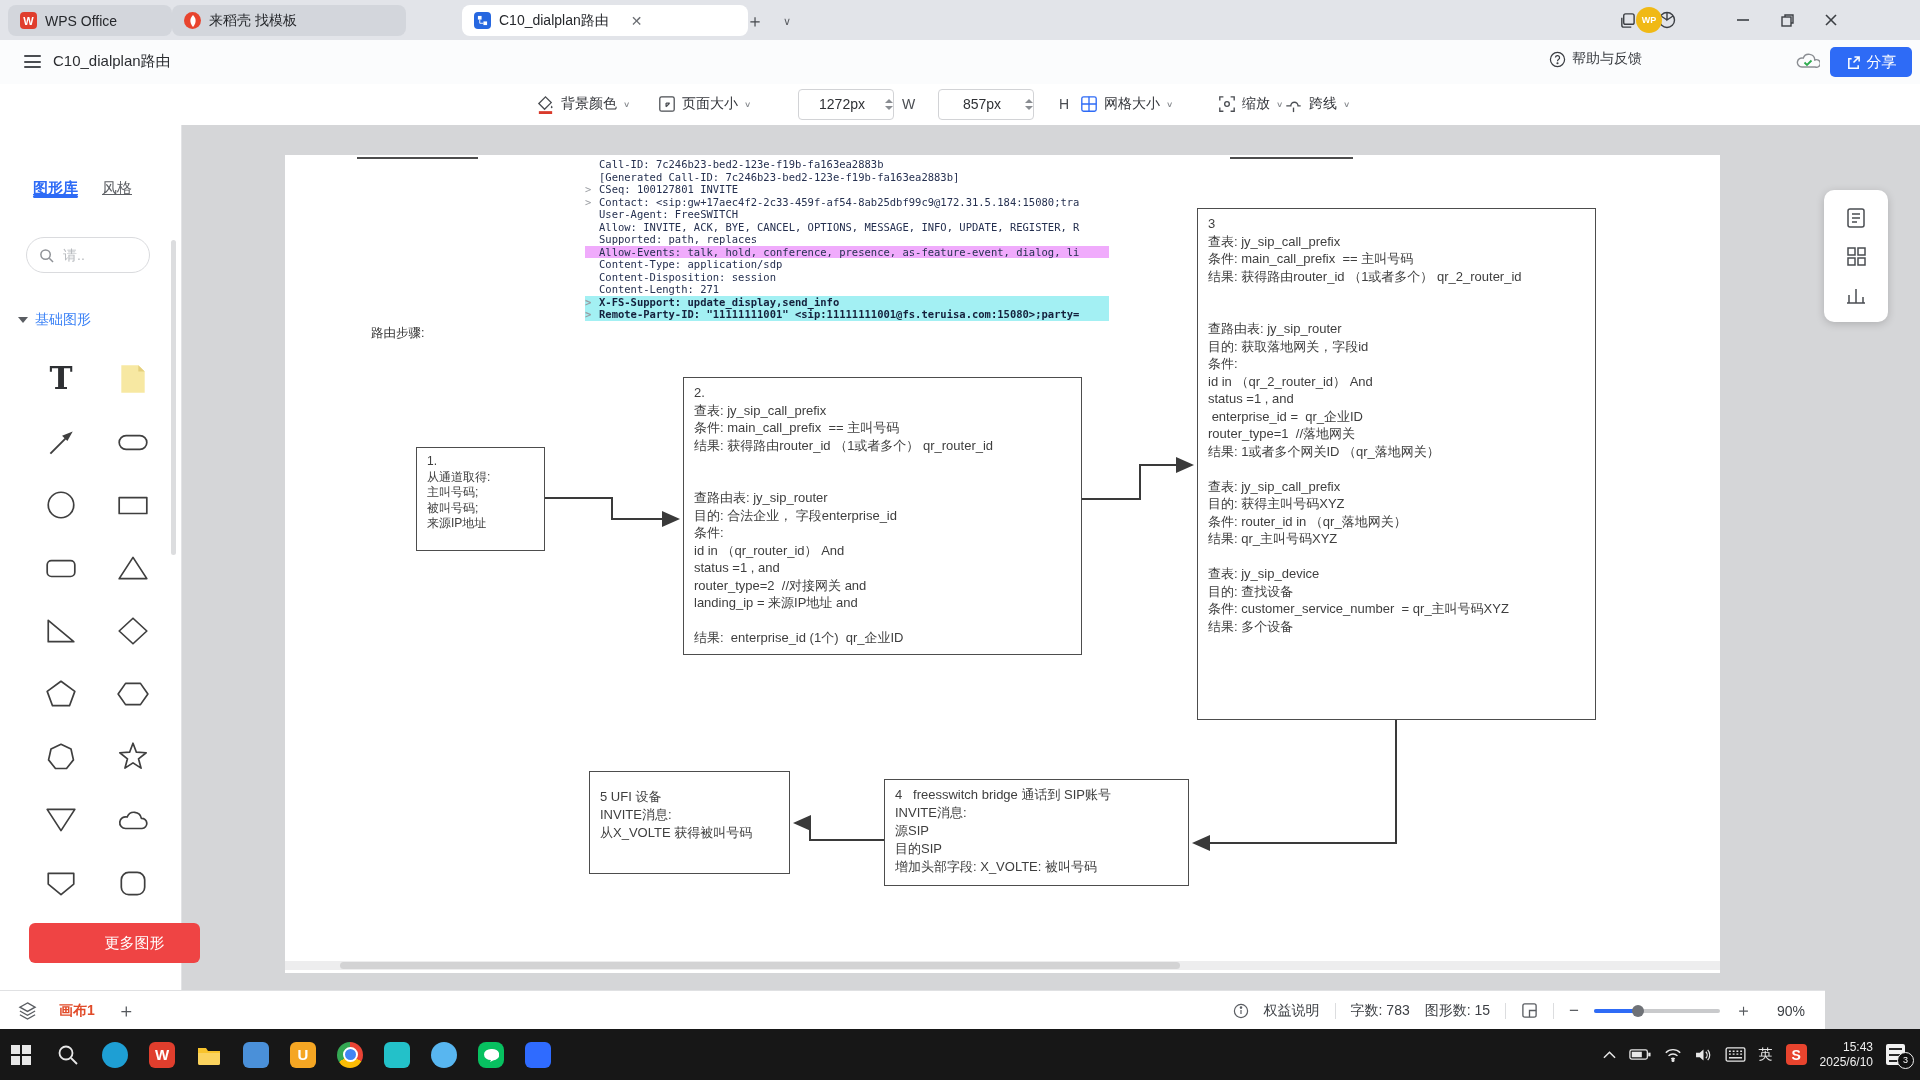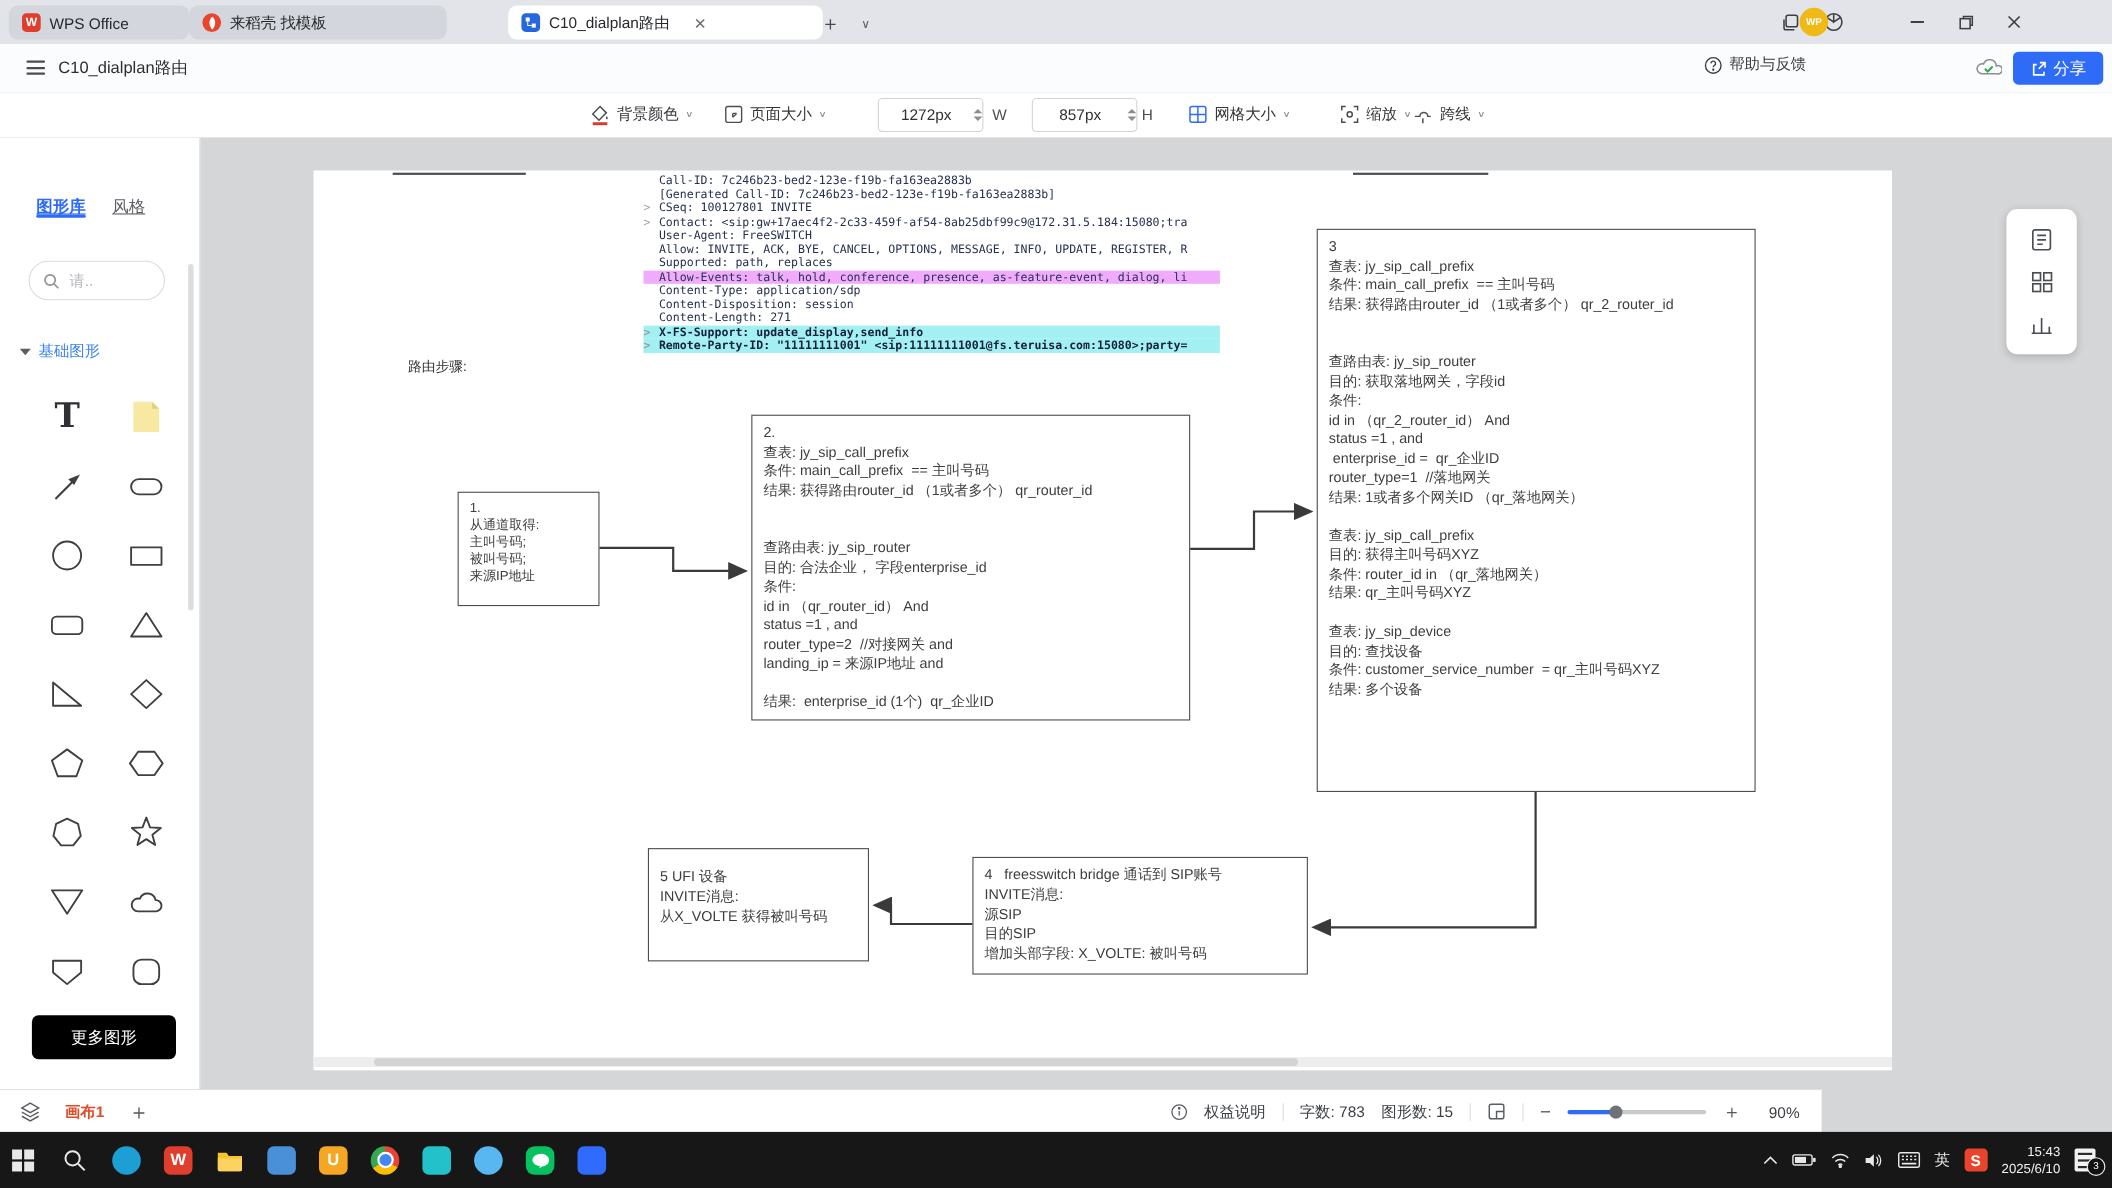--- a/index.html
+++ b/index.html
@@ -59,22 +59,22 @@
   .searchbox{position:absolute;left:26px;top:112px;width:124px;height:36px;border:1px solid #dadbde;border-radius:18px;
     display:flex;align-items:center;gap:7px;padding:0 12px;box-sizing:border-box;}
   .searchbox input{border:none;outline:none;width:60px;font-size:14px;color:#333;background:transparent;}
   .searchbox input::placeholder{color:#b7babe;}
   .section-head{position:absolute;left:18px;top:186px;display:flex;align-items:center;gap:7px;font-size:14px;color:#3b82f6;}
   .tri-down{width:0;height:0;border-left:5px solid transparent;border-right:5px solid transparent;border-top:6px solid #5a5d62;}
   .shape-grid{position:absolute;left:33px;top:222px;display:grid;grid-template-columns:56px 56px;column-gap:16px;}
   .shape-cell{height:63px;display:flex;align-items:center;justify-content:center;}
   .shape-T{font-family:"DejaVu Serif","Liberation Serif",serif;font-size:31px;font-weight:bold;color:#2e3033;line-height:1;}
   .side-scroll{position:absolute;right:5px;top:115px;width:5px;height:315px;background:#dcdddf;border-radius:3px;}
-  .more-btn{position:absolute;left:29px;top:798px;width:131px;height:40px;background:#000000;border-radius:6px;
-    color:#fff;font-size:15px;display:flex;align-items:center;justify-content:center;}
+  .more-btn{position:absolute;left:29px;top:798px;width:131px;height:40px;background:#ef4444;border-radius:6px;
+    color:#fff;font-size:15px;display:flex;align-items:center;justify-content:center;padding-left:40px;}
 
   
   .page{position:absolute;left:285px;top:30px;width:1435px;height:818px;background:#ffffff;}
   .partial-line{position:absolute;height:2px;background:#4d4d4d;top:2px;}
   .sip{position:absolute;left:300px;top:3px;width:524px;font-family:"DejaVu Sans Mono","Liberation Mono",monospace;
     font-size:10.5px;color:#253050;}
   .sip-line{height:12.5px;line-height:12.6px;white-space:pre;display:flex;}
   .sip-line .chv{width:14px;color:#9a9da2;flex:0 0 auto;}
   .sip-line.hl-blue{background:#f0abfc;text-align:right;}
   .sip-line.hl-cyan{background:#a3f0f3;font-weight:bold;color:#14203c;}
@@ -96,21 +96,21 @@
   
   .watermark{position:absolute;left:1594px;top:795px;color:#7e7e80;opacity:.85;}
   .watermark .l1{font-size:26px;letter-spacing:1px;}
   .watermark .l2{font-size:14.5px;margin-top:6px;}
 
   
   .hscroll{position:absolute;left:285px;top:836px;width:1435px;height:9px;background:#ededee;}
   .hscroll .thumb{position:absolute;left:55px;top:1px;width:840px;height:7px;background:#d3d3d4;border-radius:4px;}
 
   
-  .statusbar{position:absolute;left:0;top:990px;width:1656px;height:39px;background:#ffffff;border-top:1px solid #e0e1e3;
+  .statusbar{position:absolute;left:0;top:990px;width:1825px;height:39px;background:#ffffff;border-top:1px solid #e0e1e3;
     display:flex;align-items:center;}
   .sb-left{position:absolute;left:18px;display:flex;align-items:center;gap:22px;}
   .canvas-tab{color:#e14b29;font-size:14px;font-weight:bold;}
   .sb-plus{color:#55585d;font-size:19px;}
   .sb-right{position:absolute;right:20px;display:flex;align-items:center;gap:15px;color:#3d4045;font-size:14px;}
   .sb-div{width:1px;height:16px;background:#dcdddf;}
   .slider{width:126px;height:4px;background:#c9cacc;border-radius:2px;position:relative;}
   .slider .fill{position:absolute;left:0;top:0;height:4px;width:44px;background:#2e6bf6;border-radius:2px;}
   .slider .knob{position:absolute;left:38px;top:-4px;width:12px;height:12px;border-radius:50%;background:#6f7277;}
   .pm{font-size:17px;color:#55585d;}
@@ -248,21 +248,21 @@
     <div class="tb-group" style="left:798px;gap:8px;">
       <div class="stepper">
         <span class="val">1272px</span>
         <span class="spin">
             <i class="up"></i>
             <i class="dn"></i>
           </span>
       </div>
       <span class="dim-label">W</span>
     </div>
-    <div class="tb-group" style="left:938px;gap:4px;">
+    <div class="tb-group" style="left:938px;gap:25px;">
       <div class="stepper">
         <span class="val">857px</span>
         <span class="spin">
             <i class="up"></i>
             <i class="dn"></i>
           </span>
       </div>
       <span class="dim-label">H</span>
     </div>
     <div class="tb-group" style="left:1080px;">

